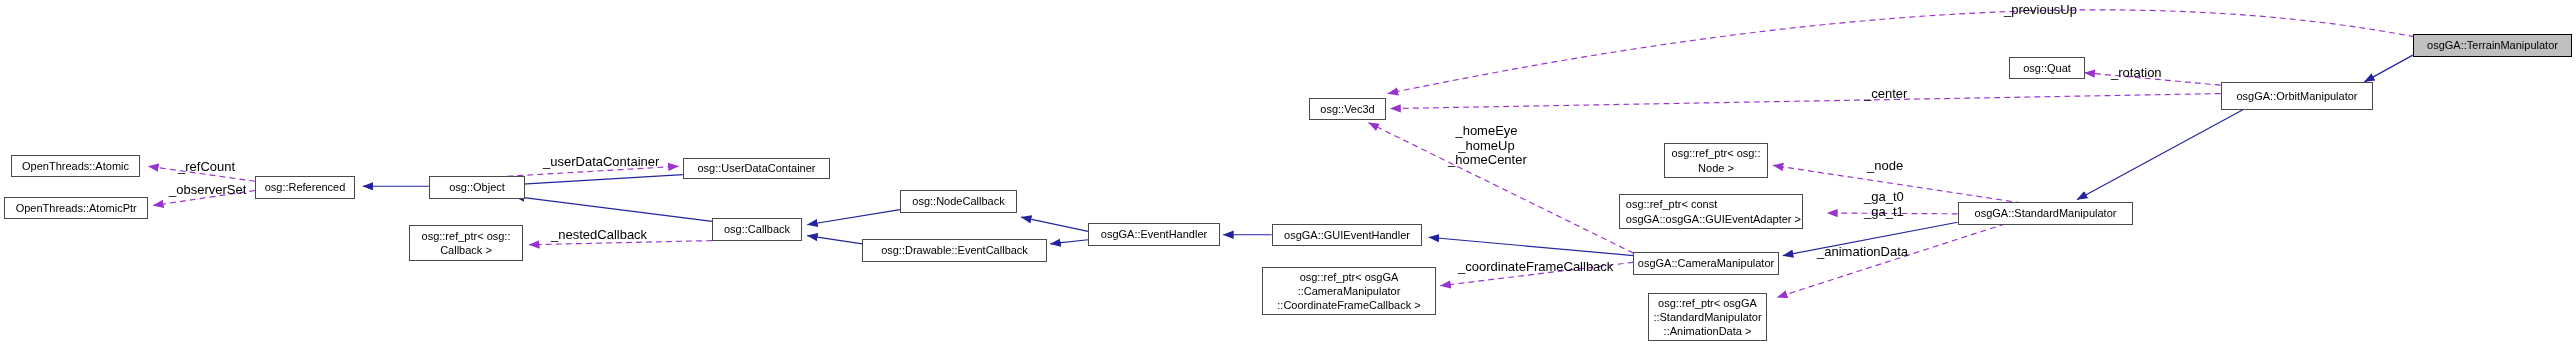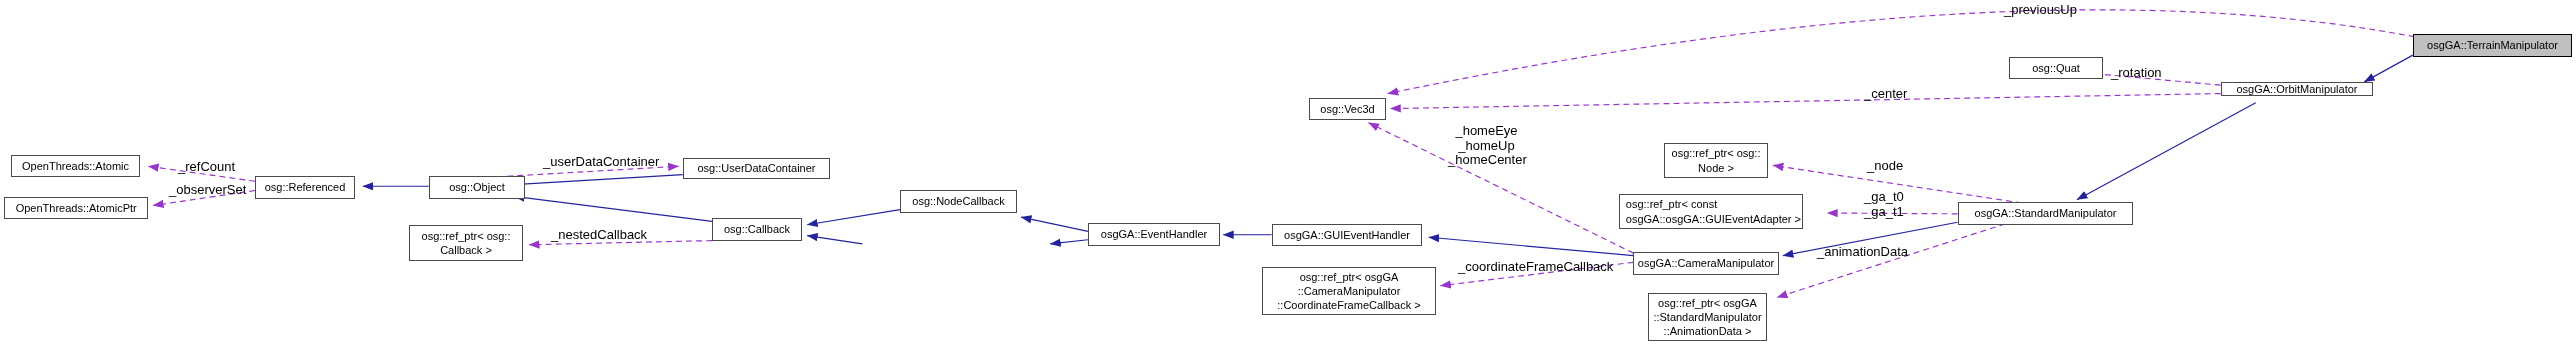--- a/index.html
+++ b/index.html
@@ -74,37 +74,38 @@
 
   <div class="node" style="left:11px;top:155px;width:129px;height:22px">OpenThreads::Atomic</div>
   <div class="node" style="left:4.2px;top:197px;width:144px;height:22px">OpenThreads::AtomicPtr</div>
   <div class="node" style="left:255px;top:176px;width:100px;height:22.6px">osg::Referenced</div>
   <div class="node" style="left:429px;top:176px;width:96px;height:22.6px">osg::Object</div>
   <div class="node" style="left:683px;top:158px;width:147px;height:21px">osg::UserDataContainer</div>
   <div class="node" style="left:409px;top:225px;width:114px;height:36px">osg::ref_ptr&lt; osg::
 Callback &gt;</div>
   <div class="node" style="left:712px;top:218px;width:90px;height:22.6px">osg::Callback</div>
   <div class="node" style="left:900px;top:190px;width:117px;height:22.6px">osg::NodeCallback</div>
+  <div class="node" style="left:862px;top:239px;width:185px;height:22.6px">osg::Drawable::EventCallback</div>
   <div class="node" style="left:1088px;top:223px;width:132px;height:22.6px">osgGA::EventHandler</div>
   <div class="node" style="left:1272px;top:224px;width:150px;height:22px">osgGA::GUIEventHandler</div>
   <div class="node" style="left:1262px;top:267px;width:174px;height:48px">osg::ref_ptr&lt; osgGA
 ::CameraManipulator
 ::CoordinateFrameCallback &gt;</div>
   <div class="node" style="left:1309px;top:98px;width:77px;height:22px">osg::Vec3d</div>
   <div class="node" style="left:1664px;top:143px;width:104px;height:35px">osg::ref_ptr&lt; osg::
 Node &gt;</div>
   <div class="node align-left" style="left:1619px;top:194px;width:184px;height:35px">osg::ref_ptr&lt; const
 osgGA::osgGA::GUIEventAdapter &gt;</div>
   <div class="node" style="left:1633px;top:252px;width:146px;height:22.6px">osgGA::CameraManipulator</div>
   <div class="node" style="left:1648px;top:293px;width:119px;height:48px">osg::ref_ptr&lt; osgGA
 ::StandardManipulator
 ::AnimationData &gt;</div>
   <div class="node" style="left:1958px;top:202px;width:175px;height:22.6px">osgGA::StandardManipulator</div>
-  <div class="node" style="left:2009px;top:57px;width:94px;height:22px">osg::Quat</div>
-  <div class="node" style="left:2221px;top:82px;width:152px;height:14px">osgGA::OrbitManipulator</div>
+  <div class="node" style="left:2009px;top:57px;width:76px;height:22px">osg::Quat</div>
+  <div class="node" style="left:2221px;top:82px;width:152px;height:28px">osgGA::OrbitManipulator</div>
   <div class="node highlight" style="left:2413px;top:34px;width:159px;height:22.6px">osgGA::TerrainManipulator</div>
 
   <div class="elabel" style="left:178px;top:160px">_refCount</div>
   <div class="elabel" style="left:169px;top:183px">_observerSet</div>
   <div class="elabel" style="left:543px;top:155px">_userDataContainer</div>
   <div class="elabel" style="left:551px;top:228px">_nestedCallback</div>
   <div class="elabel center" style="left:1448px;top:124px;width:77px">_homeEye
 _homeUp
 _homeCenter</div>
   <div class="elabel" style="left:1458px;top:260px">_coordinateFrameCallback</div>

